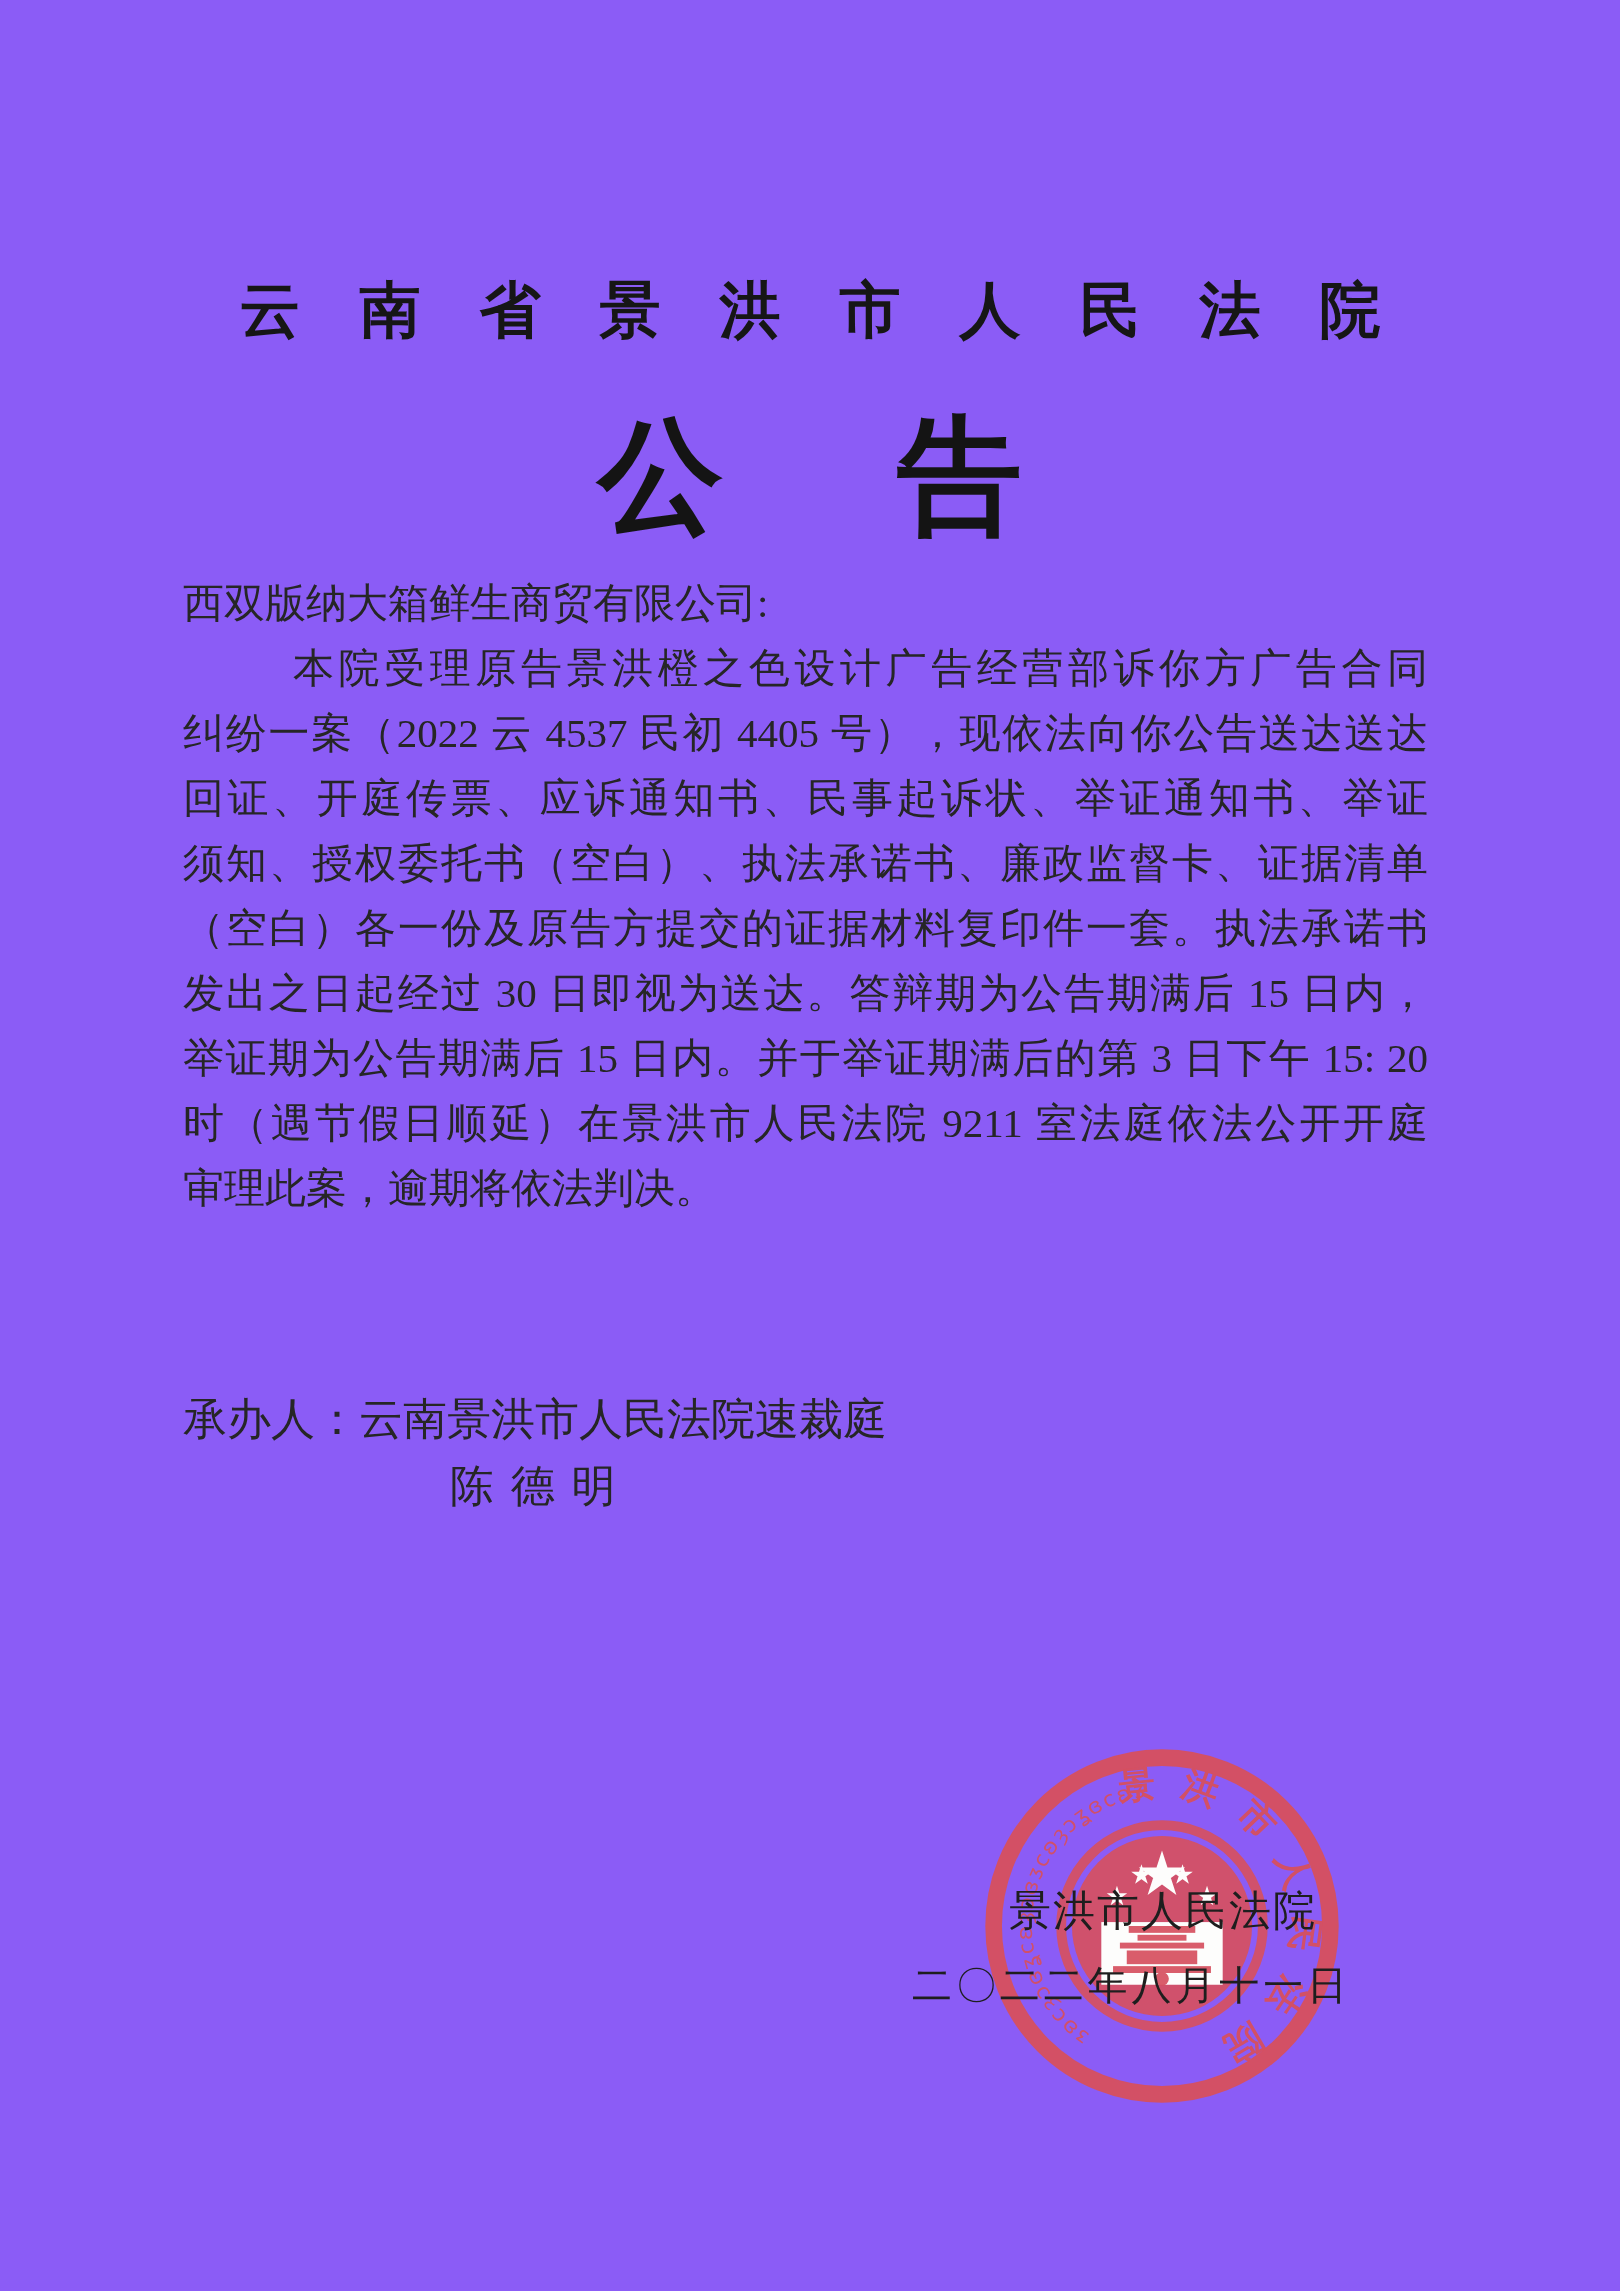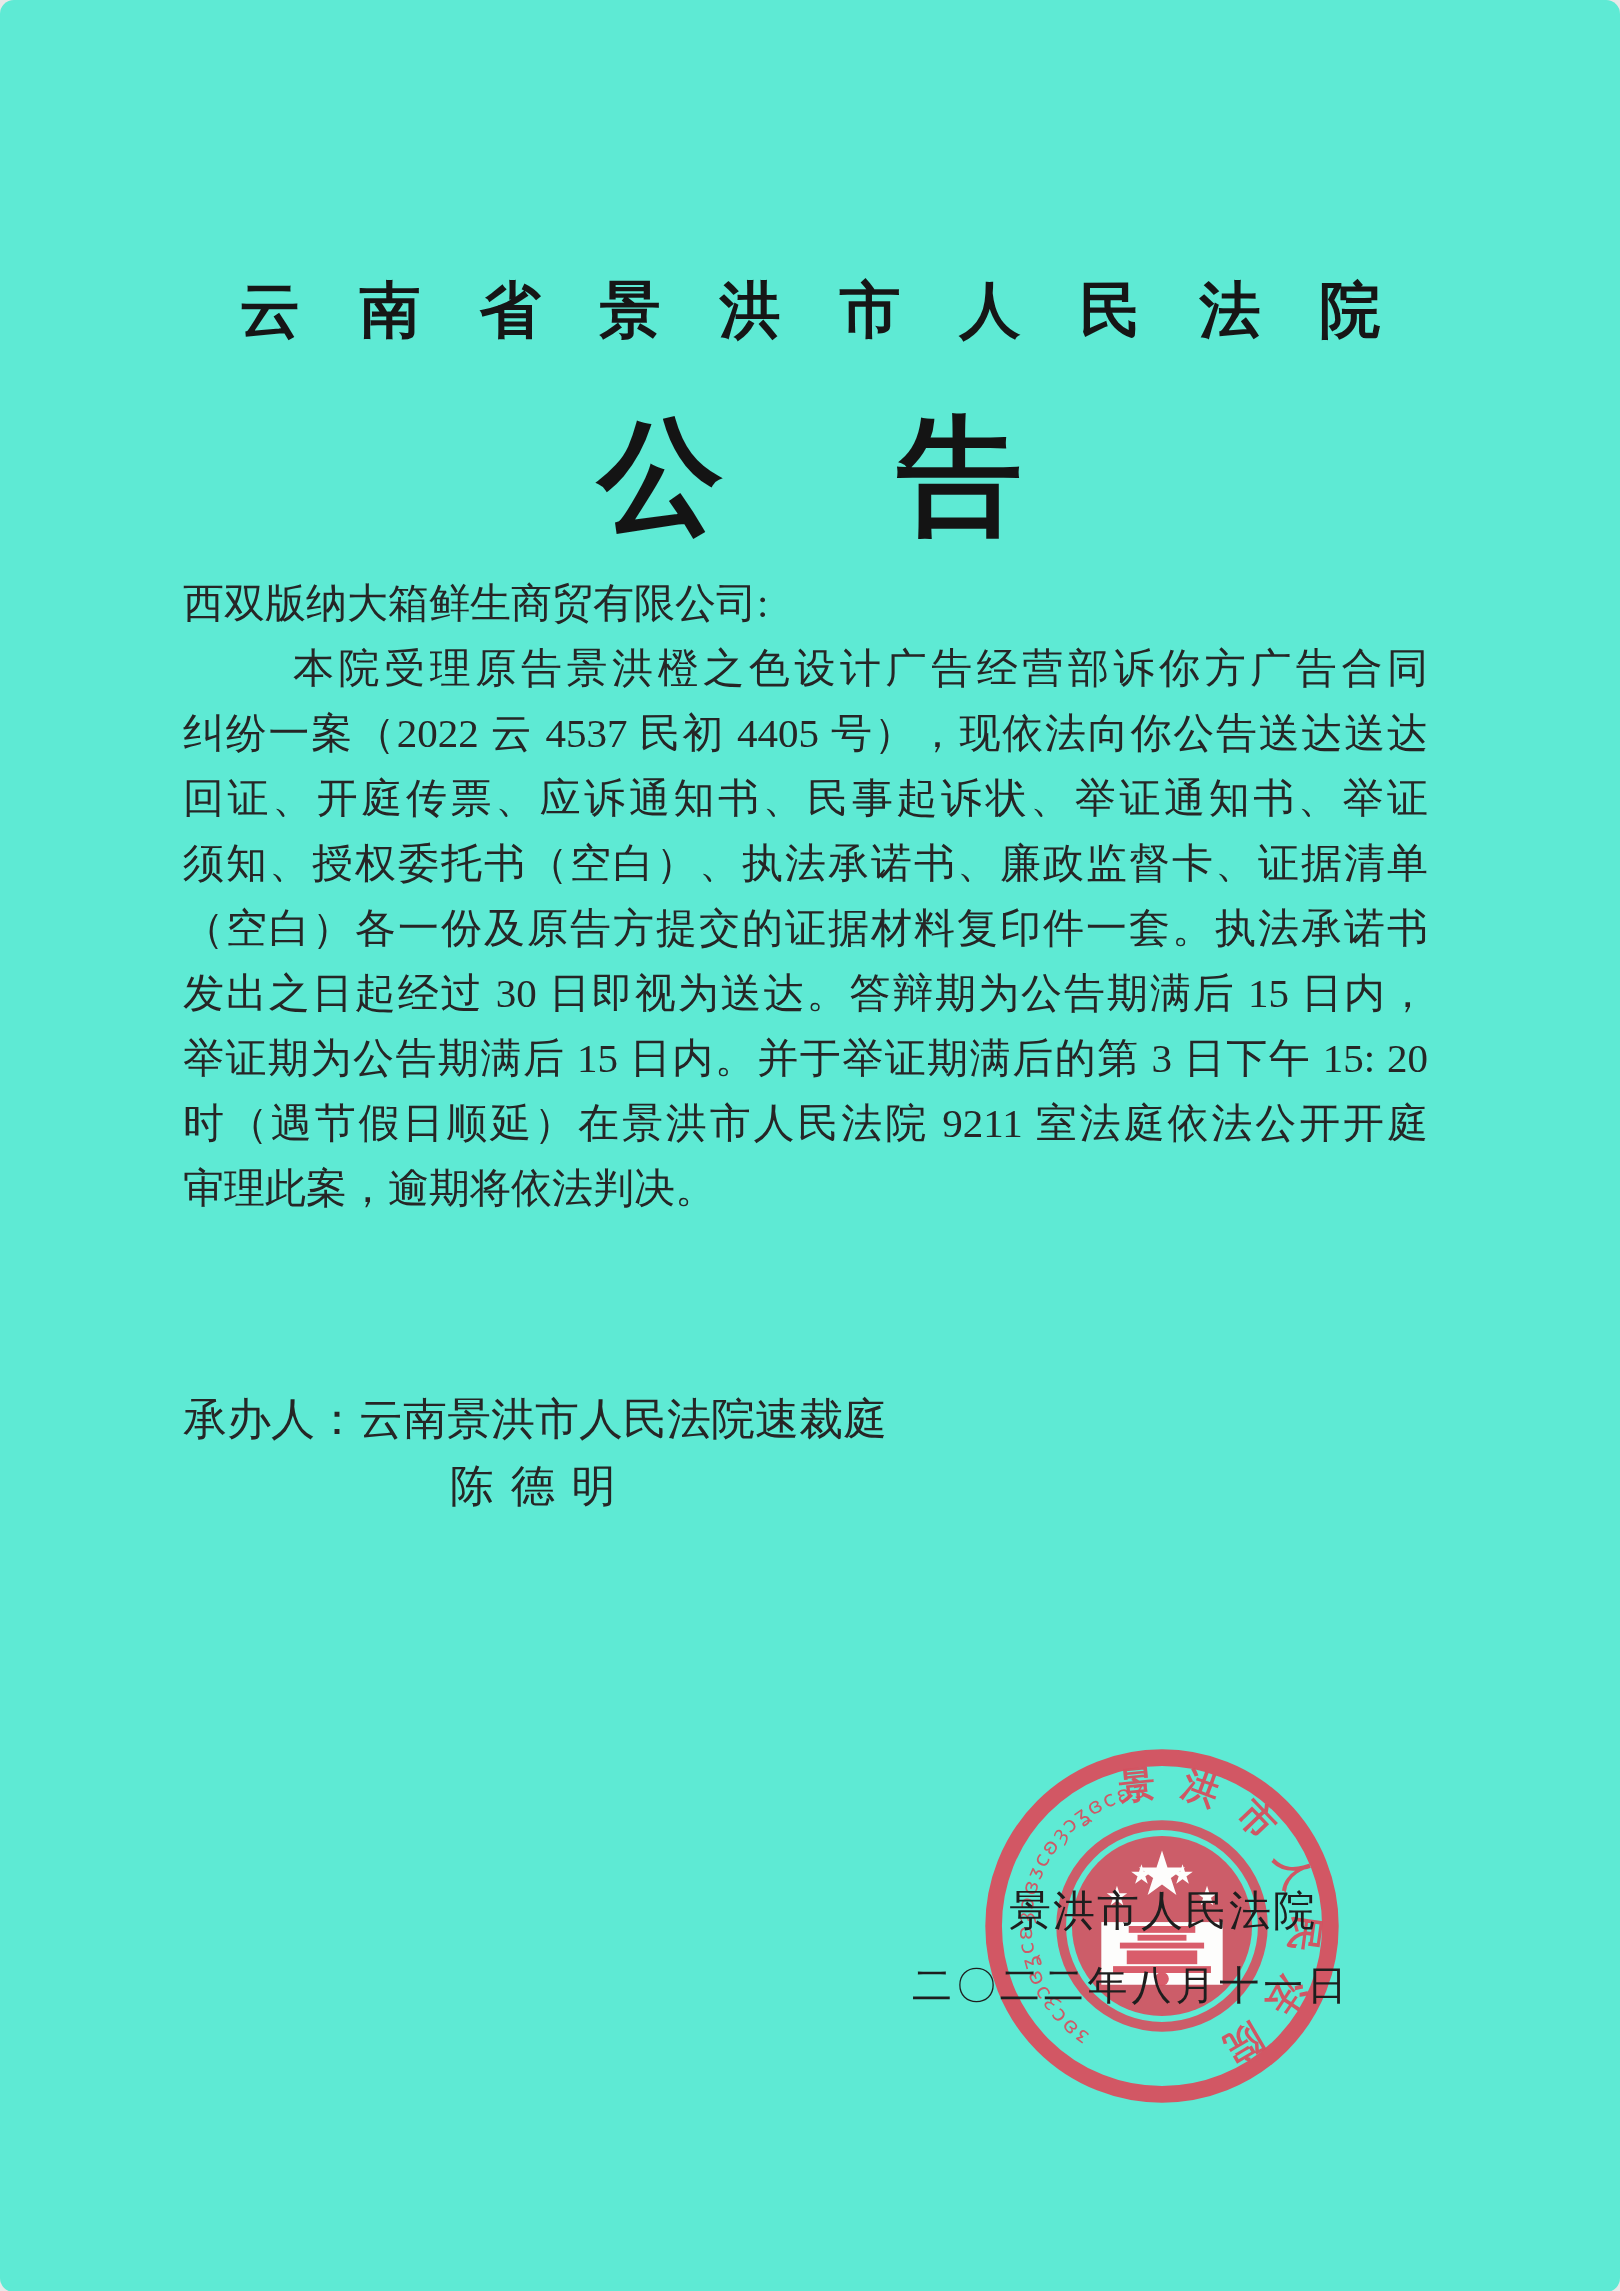--- a/index.html
+++ b/index.html
@@ -1,24 +1,23 @@
 <!DOCTYPE html>
 <html style="--seal-red: #d6505f; --ink: #1e1e1e;"><head>
 <meta charset="utf-8">
 <style>
   html,body{margin:0;padding:0;background:#e8e8e8;}
   .page{
     position:relative;
     width:1620px;height:2292px;
     margin:0 auto;
-    background:#5eead4;
+    background:#8b5cf6;
     overflow:hidden;
     font-family:"Liberation Serif","DejaVu Serif",serif;
     color:#232323;
-    border-radius:14px;
   }
   
   .court-title{
     position:absolute;top:275px;left:0;right:0;
     text-align:center;
     font-size:61px;font-weight:700;color:#161616;
     letter-spacing:59px;padding-left:59px;
     line-height:71px;white-space:nowrap;
   }
   .notice-title{

